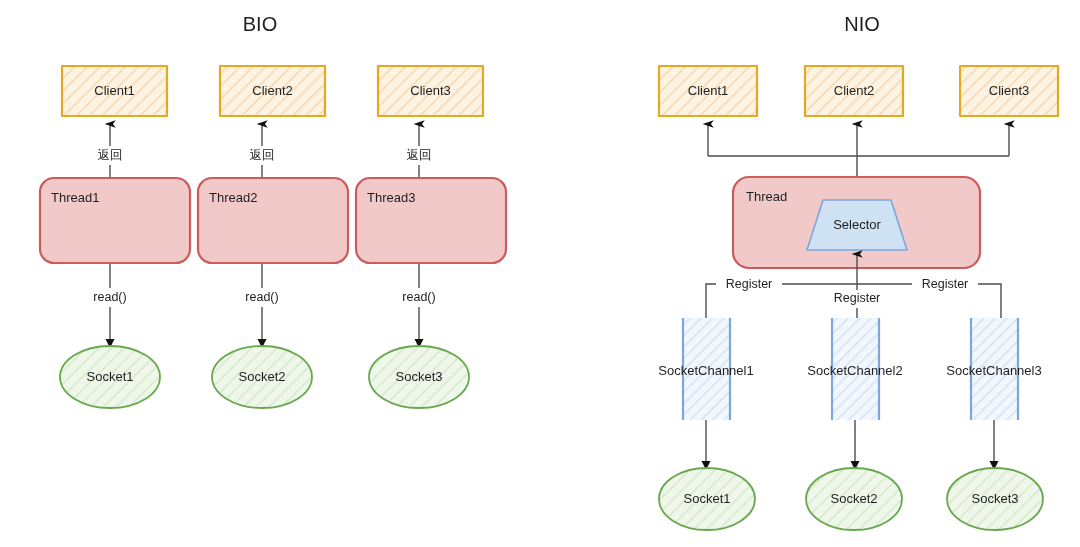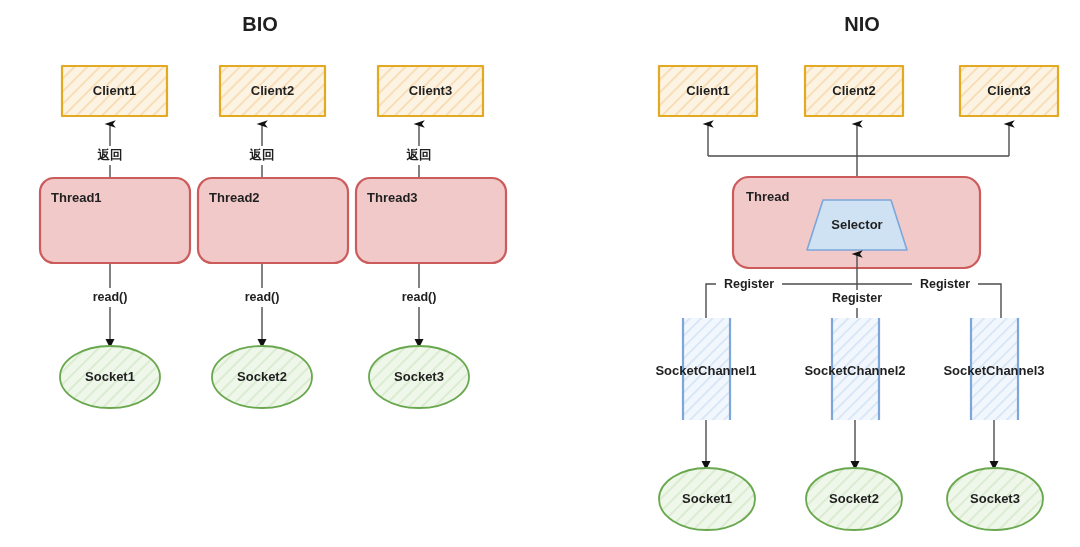--- a/index.html
+++ b/index.html
@@ -11,21 +11,20 @@
     width: 1080px;
     height: 547px;
     overflow: hidden;
     font-family: "Liberation Sans", sans-serif;
   }
   #canvas {
     position: relative;
     width: 1080px;
     height: 547px;
     background: #ffffff;
-    font-weight: bold;
   }
   svg.diagram {
     position: absolute;
     top: 0;
     left: 0;
     width: 1080px;
     height: 547px;
   }
   .title-text {
     font-family: "Liberation Sans", sans-serif;

